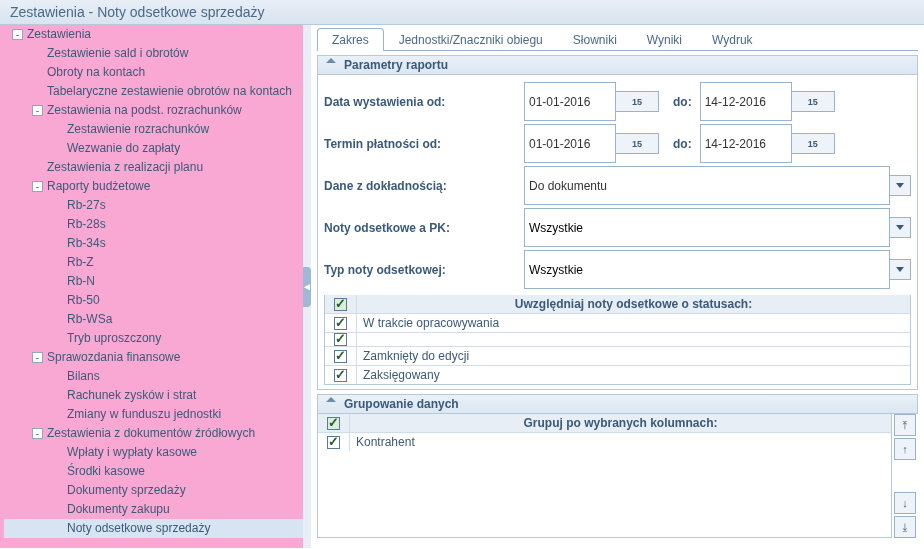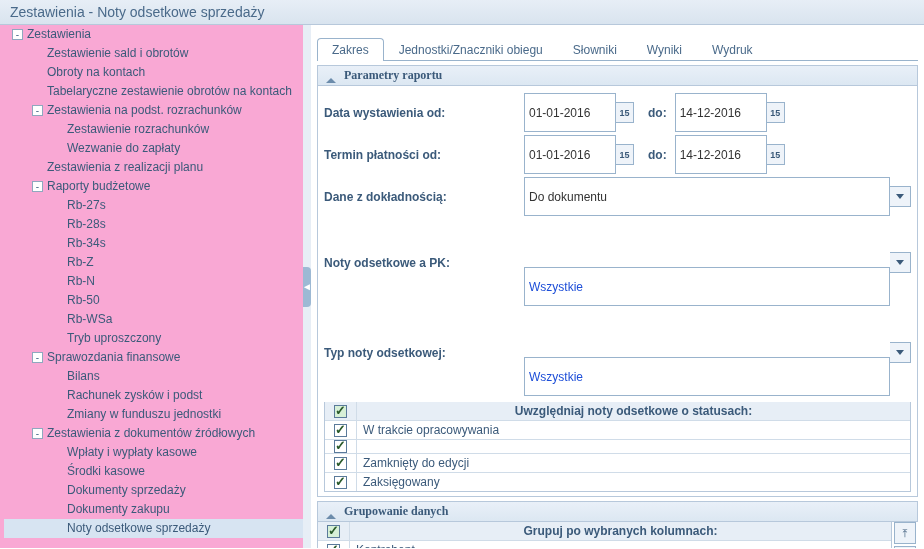--- a/index.html
+++ b/index.html
@@ -65,21 +65,21 @@
     left: 0; top: 50%;
     transform: translateY(-50%);
     width: 8px; height: 40px;
     background: #9db9d4;
     border-radius: 0 4px 4px 0;
     display:flex; align-items:center; justify-content:center;
     color:#fff; font-size:10px;
   }
   .content {
     flex: 1;
-    padding: 13px 6px 0 6px;
+    padding: 3px 6px 0 6px;
     overflow: hidden;
   }
   .tabs {
     display: flex;
     border-bottom: 1px solid #99b3cc;
   }
   .tab {
     padding: 4px 14px;
     color: #4a6a8a;
     cursor: pointer;
@@ -92,23 +92,22 @@
     border-radius: 4px 4px 0 0;
     background: #fff;
     font-weight: normal;
   }
   .section-head {
     background: linear-gradient(#e9f0f8, #dce7f2);
     border: 1px solid #b7c8db;
     padding: 2px 8px;
     font-weight: bold;
     color: #3b5a7a;
-    display:flex; align-items:flex-end;
+    display:flex; align-items:flex-start;
     margin-top: 4px;
-    font-family: Liberation Serif, serif;
   }
   .sec-arrow {
     display:inline-block; width:0; height:0;
     border-left:5px solid transparent;
     border-right:5px solid transparent;
     border-bottom:5px solid #6c8cab;
     margin-right:8px;
   }
   .form-grid {
     border: 1px solid #b7c8db;
@@ -129,21 +128,21 @@
     border: 1px solid #99b3cc;
     height: 39px;
     padding: 0 4px;
     color: #333;
     font-family: inherit;
     font-size: 12px;
   }
   .date-input { width: 92px; text-align:left; }
   .cal-icon {
     display:inline-flex; align-items:center; justify-content:center;
-    width: 18px; height: 21px;
+    width: 43px; height: 21px;
     border:1px solid #99b3cc; border-left:none;
     background:#eef3f9;
     font-size:9px; font-weight:bold; color:#3b5a7a;
     cursor:pointer;
   }
   .do-lbl { font-weight:bold; margin: 0 8px 0 14px; }
   .select-input {
     flex: 1;
   }
   .sel-arrow {
@@ -186,21 +185,21 @@
   }
   .group-grid { flex:1; border:1px solid #b7c8db; border-top:none;}
   .side-btns { width:26px; display:flex; flex-direction:column; gap:2px; padding-left:2px; }
   .side-btn {
     width:22px; height:22px;
     border:1px solid #99b3cc;
     background:#eef3f9;
     display:flex; align-items:center; justify-content:center;
     cursor:pointer; color:#3b5a7a; font-size:11px;
   }
-  .placeholder { color:#1d4ed8;margin-top:48px; }
+  .placeholder { color:#000000; }
 </style>
 </head>
 <body>
 
 <div class="header">Zestawienia - Noty odsetkowe sprzedaży</div>
 
 <div class="main">
   <div class="sidebar" id="tree">
       <div class="tree-node lv0"><span class="tree-exp">-</span><span>Zestawienia</span></div>
       <div class="tree-node lv1"><span class="tree-spacer"></span><span>Zestawienie sald i obrotów</span></div>
@@ -214,21 +213,21 @@
       <div class="tree-node lv2"><span class="tree-spacer"></span><span>Rb-27s</span></div>
       <div class="tree-node lv2"><span class="tree-spacer"></span><span>Rb-28s</span></div>
       <div class="tree-node lv2"><span class="tree-spacer"></span><span>Rb-34s</span></div>
       <div class="tree-node lv2"><span class="tree-spacer"></span><span>Rb-Z</span></div>
       <div class="tree-node lv2"><span class="tree-spacer"></span><span>Rb-N</span></div>
       <div class="tree-node lv2"><span class="tree-spacer"></span><span>Rb-50</span></div>
       <div class="tree-node lv2"><span class="tree-spacer"></span><span>Rb-WSa</span></div>
       <div class="tree-node lv2"><span class="tree-spacer"></span><span>Tryb uproszczony</span></div>
       <div class="tree-node lv1"><span class="tree-exp">-</span><span>Sprawozdania finansowe</span></div>
       <div class="tree-node lv2"><span class="tree-spacer"></span><span>Bilans</span></div>
-      <div class="tree-node lv2"><span class="tree-spacer"></span><span>Rachunek zysków i podst</span></div>
+      <div class="tree-node lv2"><span class="tree-spacer"></span><span>Rachunek zysków i strat</span></div>
       <div class="tree-node lv2"><span class="tree-spacer"></span><span>Zmiany w funduszu jednostki</span></div>
       <div class="tree-node lv1"><span class="tree-exp">-</span><span>Zestawienia z dokumentów źródłowych</span></div>
       <div class="tree-node lv2"><span class="tree-spacer"></span><span>Wpłaty i wypłaty kasowe</span></div>
       <div class="tree-node lv2"><span class="tree-spacer"></span><span>Środki kasowe</span></div>
       <div class="tree-node lv2"><span class="tree-spacer"></span><span>Dokumenty sprzedaży</span></div>
       <div class="tree-node lv2"><span class="tree-spacer"></span><span>Dokumenty zakupu</span></div>
       <div class="tree-node lv2 selected"><span class="tree-spacer"></span><span>Noty odsetkowe sprzedaży</span></div>
     </div>
 
   <div class="splitter">

